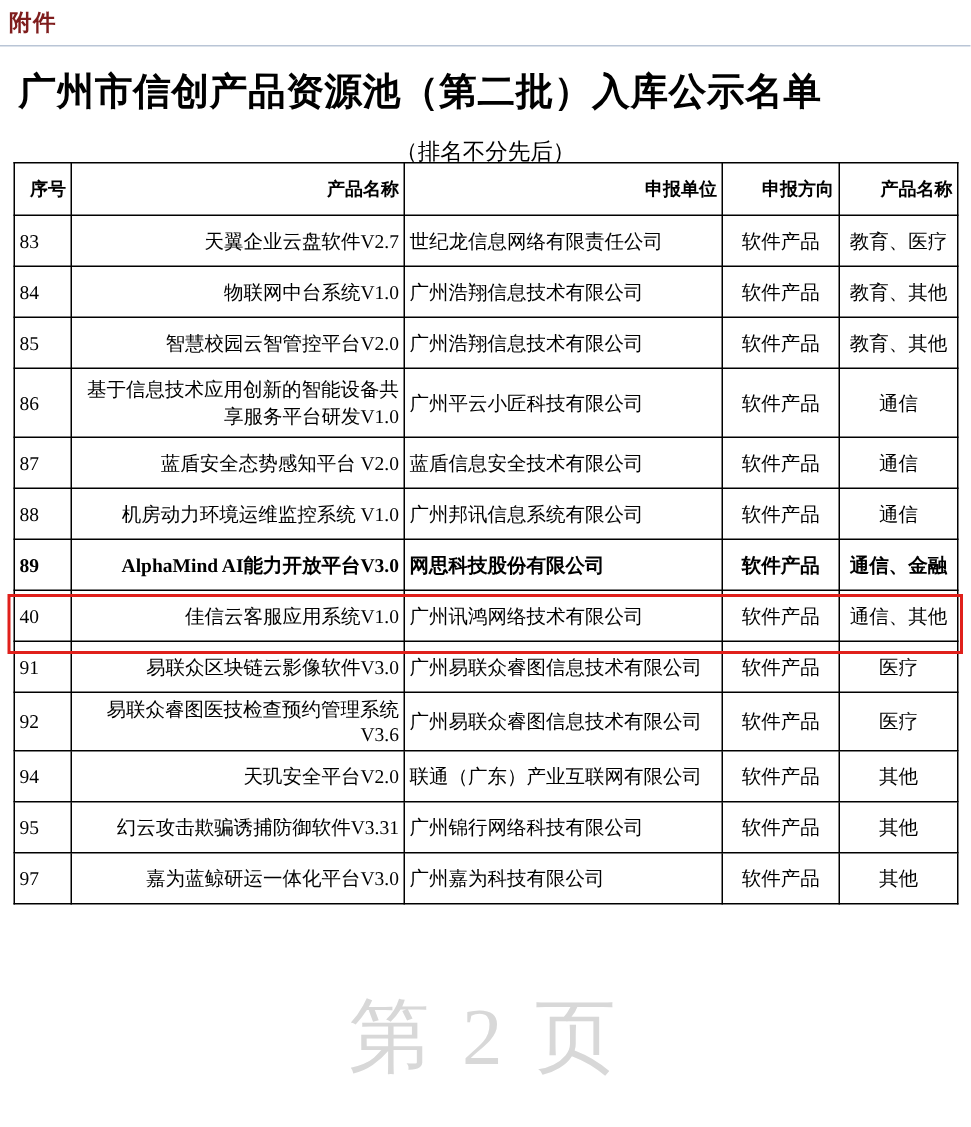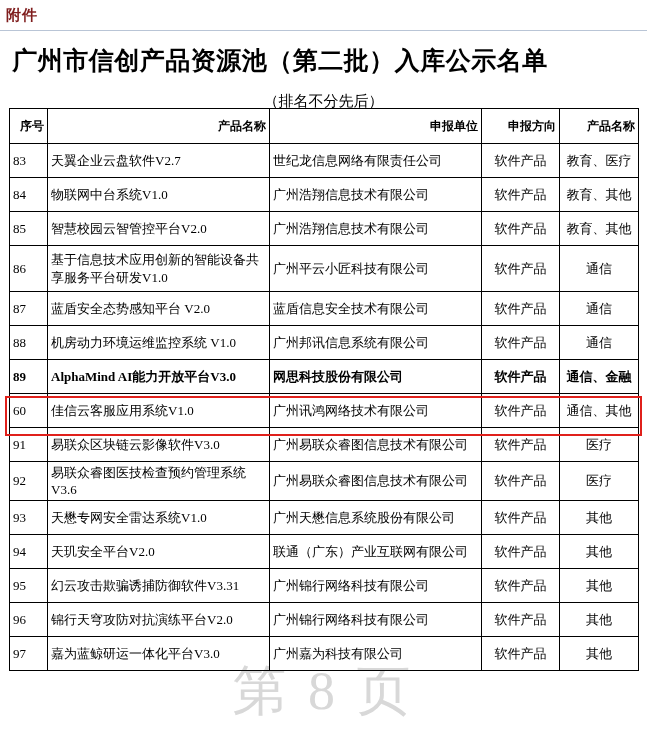--- a/index.html
+++ b/index.html
@@ -96,21 +96,21 @@
     font-weight: bold;
     text-align: right;
     height: 30px;
     font-size: 12px;
   }
   td.c-seq {
     text-align: left;
     width: 38px;
   }
   td.c-name {
-    text-align: left;
+    text-align: right;
     padding-left: 8px;
     width: 222px;
   }
   td.c-unit {
     text-align: left;
     width: 212px;
   }
   td.c-dir {
     text-align: center;
     width: 78px;
@@ -148,21 +148,21 @@
 <body>
 
 <div class="page">
 
   <div class="attachment-label">附件</div>
   <div class="rule-top"></div>
 
   <div class="doc-title">广州市信创产品资源池（第二批）入库公示名单</div>
   <div class="doc-subtitle">（排名不分先后）</div>
 
-  <div class="watermark">第 8 页</div>
+  <div class="watermark">第 2 页</div>
 
   <table class="main-table">
     <colgroup>
       <col style="width:38px">
       <col style="width:222px">
       <col style="width:212px">
       <col style="width:78px">
       <col style="width:79px">
     </colgroup>
     <thead>
@@ -218,69 +218,55 @@
         <td class="c-field">通信</td>
       </tr>
       <tr class="row highlight">
         <td class="c-seq">89</td>
         <td class="c-name">AlphaMind AI能力开放平台V3.0</td>
         <td class="c-unit">网思科技股份有限公司</td>
         <td class="c-dir">软件产品</td>
         <td class="c-field">通信、金融</td>
       </tr>
       <tr class="row">
-        <td class="c-seq">60</td>
+        <td class="c-seq">40</td>
         <td class="c-name">佳信云客服应用系统V1.0</td>
         <td class="c-unit">广州讯鸿网络技术有限公司</td>
         <td class="c-dir">软件产品</td>
         <td class="c-field">通信、其他</td>
       </tr>
       <tr class="row">
         <td class="c-seq">91</td>
         <td class="c-name">易联众区块链云影像软件V3.0</td>
         <td class="c-unit">广州易联众睿图信息技术有限公司</td>
         <td class="c-dir">软件产品</td>
         <td class="c-field">医疗</td>
       </tr>
       <tr class="row">
         <td class="c-seq">92</td>
         <td class="c-name">易联众睿图医技检查预约管理系统V3.6</td>
         <td class="c-unit">广州易联众睿图信息技术有限公司</td>
         <td class="c-dir">软件产品</td>
         <td class="c-field">医疗</td>
       </tr>
       <tr class="row">
-        <td class="c-seq">93</td>
-        <td class="c-name">天懋专网安全雷达系统V1.0</td>
-        <td class="c-unit">广州天懋信息系统股份有限公司</td>
-        <td class="c-dir">软件产品</td>
-        <td class="c-field">其他</td>
-      </tr>
-      <tr class="row">
         <td class="c-seq">94</td>
         <td class="c-name">天玑安全平台V2.0</td>
         <td class="c-unit">联通（广东）产业互联网有限公司</td>
         <td class="c-dir">软件产品</td>
         <td class="c-field">其他</td>
       </tr>
       <tr class="row">
         <td class="c-seq">95</td>
         <td class="c-name">幻云攻击欺骗诱捕防御软件V3.31</td>
         <td class="c-unit">广州锦行网络科技有限公司</td>
         <td class="c-dir">软件产品</td>
         <td class="c-field">其他</td>
       </tr>
       <tr class="row">
-        <td class="c-seq">96</td>
-        <td class="c-name">锦行天穹攻防对抗演练平台V2.0</td>
-        <td class="c-unit">广州锦行网络科技有限公司</td>
-        <td class="c-dir">软件产品</td>
-        <td class="c-field">其他</td>
-      </tr>
-      <tr class="row">
         <td class="c-seq">97</td>
         <td class="c-name">嘉为蓝鲸研运一体化平台V3.0</td>
         <td class="c-unit">广州嘉为科技有限公司</td>
         <td class="c-dir">软件产品</td>
         <td class="c-field">其他</td>
       </tr>
     </tbody>
   </table>
 
   <div class="hl-box"></div>

